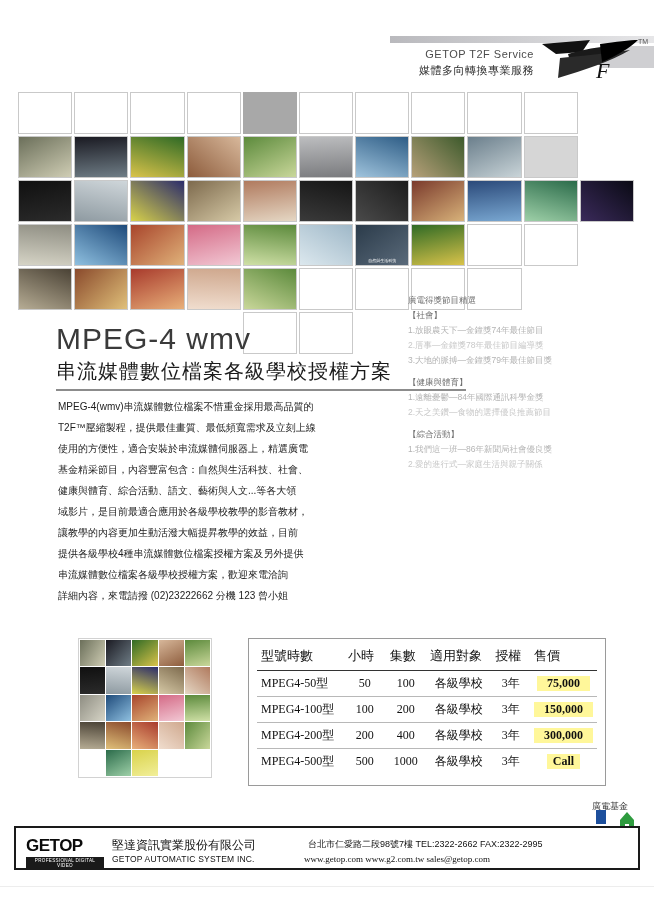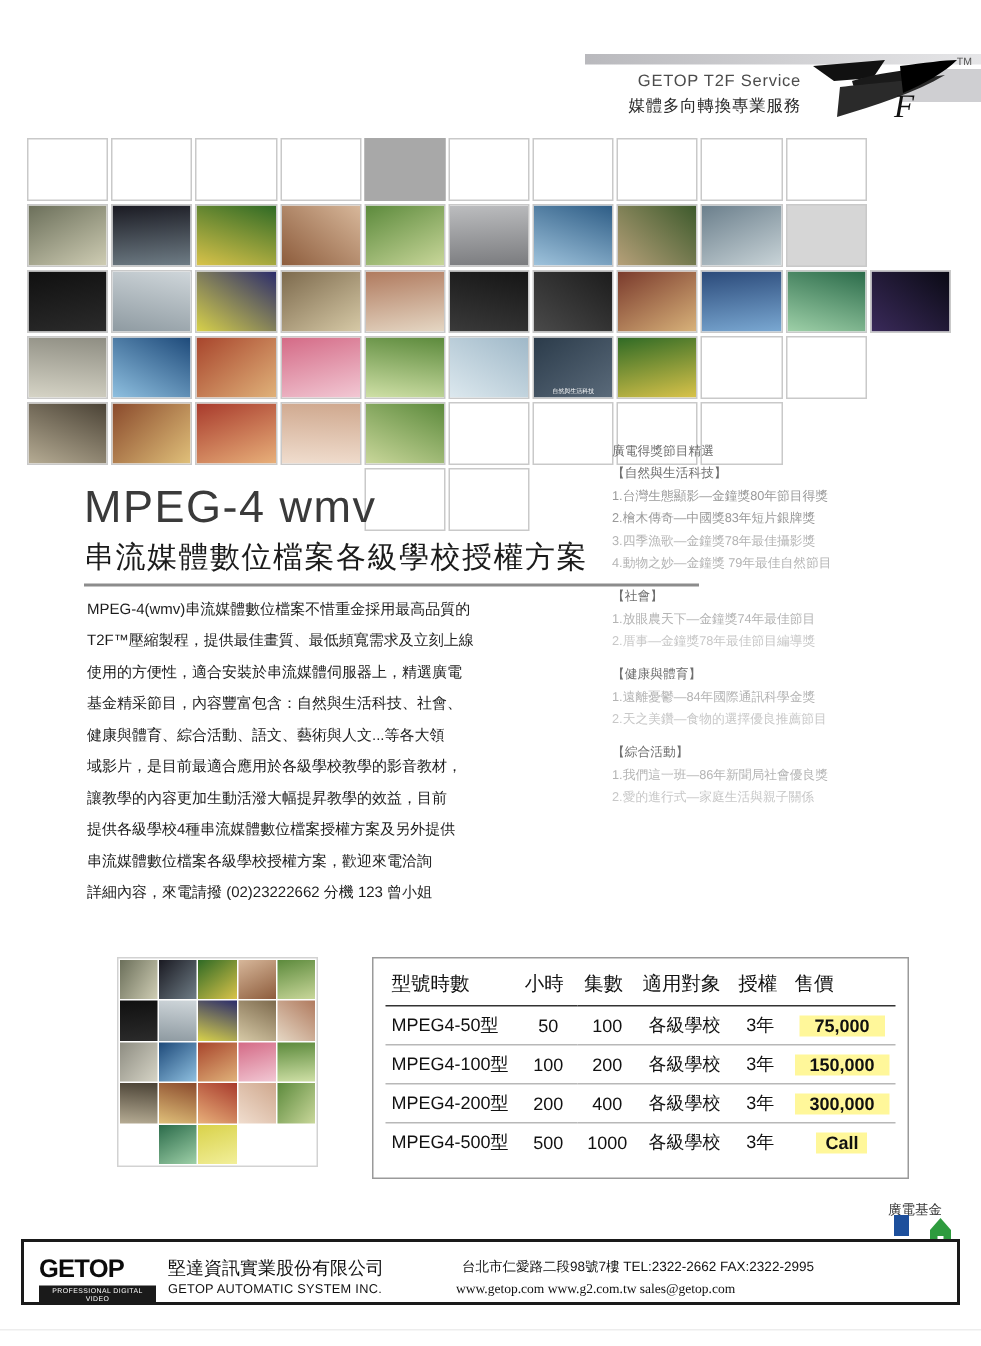--- a/index.html
+++ b/index.html
@@ -166,20 +166,21 @@
   .sheet div { overflow: hidden; }
 
   
   .price-wrap {
     position: absolute;
     left: 248px; top: 638px;
     width: 358px; height: 148px;
     border: 1px solid #9a9a9a;
     background: #fff;
     padding: 6px 8px;
+    font-family: Liberation Serif, serif;
   }
   table.price {
     border-collapse: collapse;
     width: 100%;
     font-size: 12px;
     color: #111;
   }
   table.price th {
     font-weight: normal;
     font-size: 13px;
@@ -454,30 +455,24 @@
     <p>域影片，是目前最適合應用於各級學校教學的影音教材，</p>
     <p>讓教學的內容更加生動活潑大幅提昇教學的效益，目前</p>
     <p>提供各級學校4種串流媒體數位檔案授權方案及另外提供</p>
     <p>串流媒體數位檔案各級學校授權方案，歡迎來電洽詢</p>
     <p>詳細內容，來電請撥  (02)23222662  分機  123  曾小姐</p>
   </div>
 
 <div class="awards" id="awards">
     <div class="ttl">廣電得獎節目精選</div>
     <div class="grp">
-      <div class="ttl">【自然與生活科技】</div>
-      <div class="">1.台灣生態顯影—金鐘獎80年節目得獎</div>
-      <div class="">2.檜木傳奇—中國獎83年短片銀牌獎</div>
-      <div class="fade1">3.四季漁歌—金鐘獎78年最佳攝影獎</div>
-      <div class="fade1">4.動物之妙—金鐘獎 79年最佳自然節目</div>
-    </div>
-    <div class="grp">
       <div class="ttl">【社會】</div>
       <div class="fade1">1.放眼農天下—金鐘獎74年最佳節目</div>
       <div class="fade2">2.厝事—金鐘獎78年最佳節目編導獎</div>
+      <div class="fade1">3.大地的脈搏—金鐘獎79年最佳節目獎</div>
     </div>
     <div class="grp">
       <div class="ttl">【健康與體育】</div>
       <div class="fade1">1.遠離憂鬱—84年國際通訊科學金獎</div>
       <div class="fade2">2.天之美鑽—食物的選擇優良推薦節目</div>
     </div>
     <div class="grp">
       <div class="ttl">【綜合活動】</div>
       <div class="fade1">1.我們這一班—86年新聞局社會優良獎</div>
       <div class="fade2">2.愛的進行式—家庭生活與親子關係</div>

